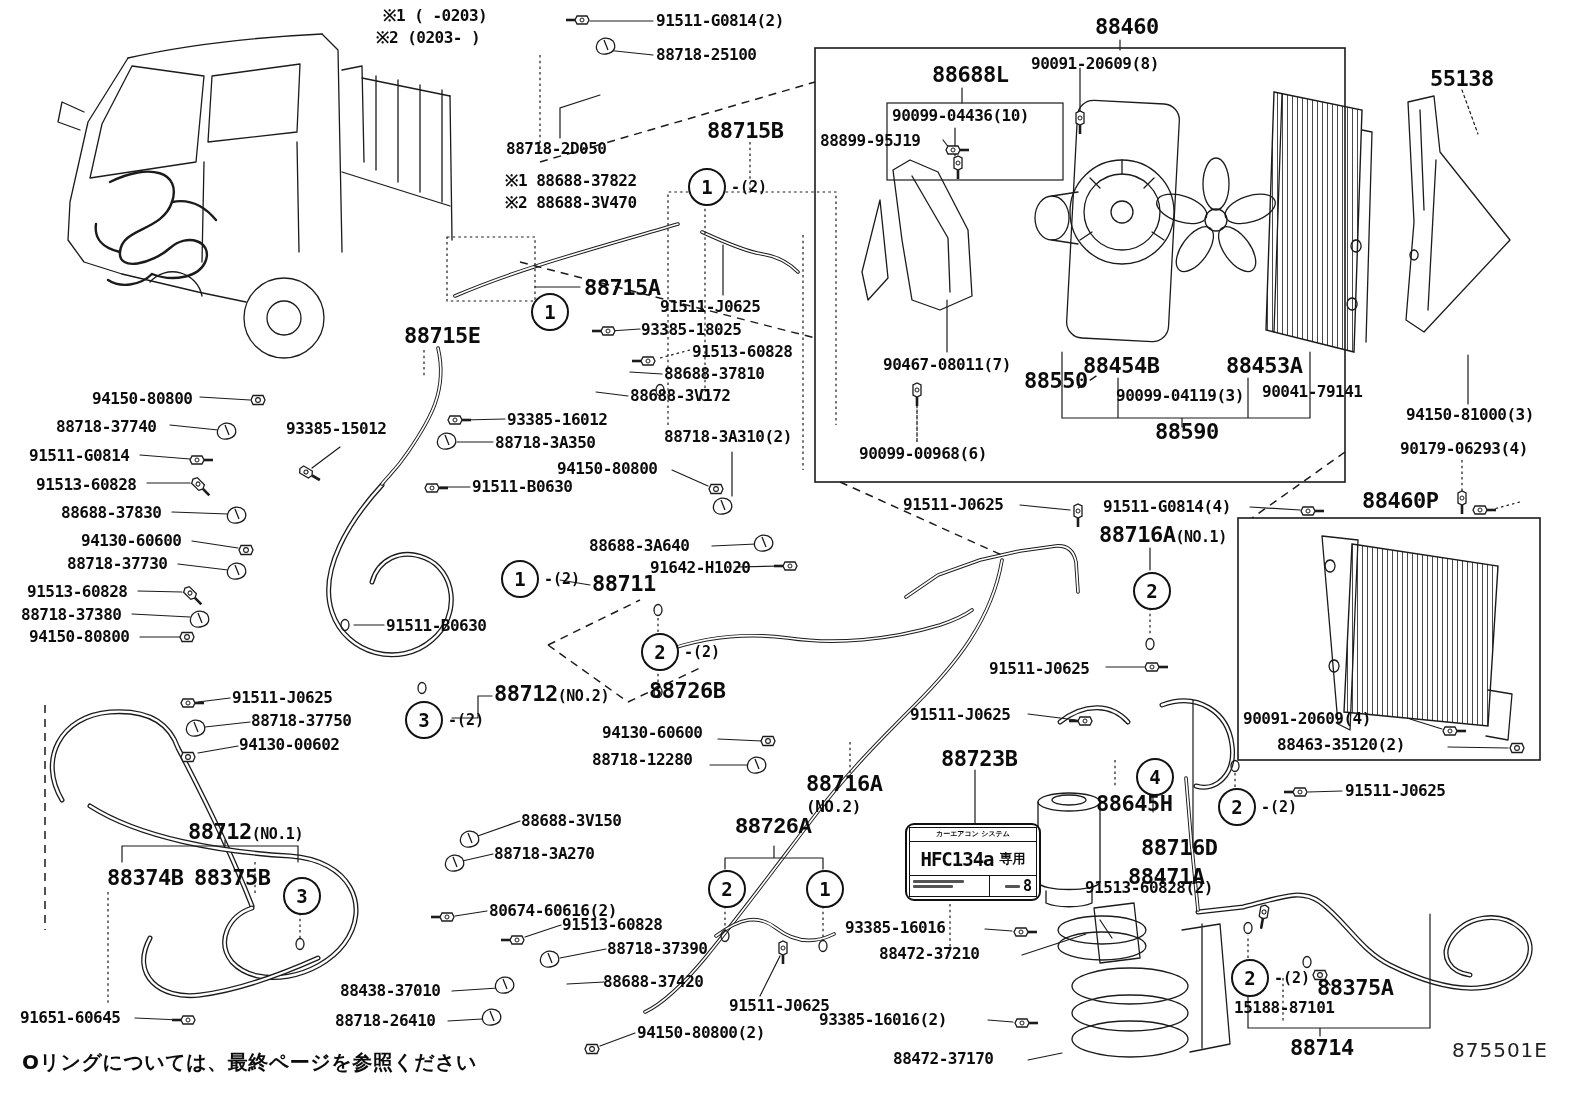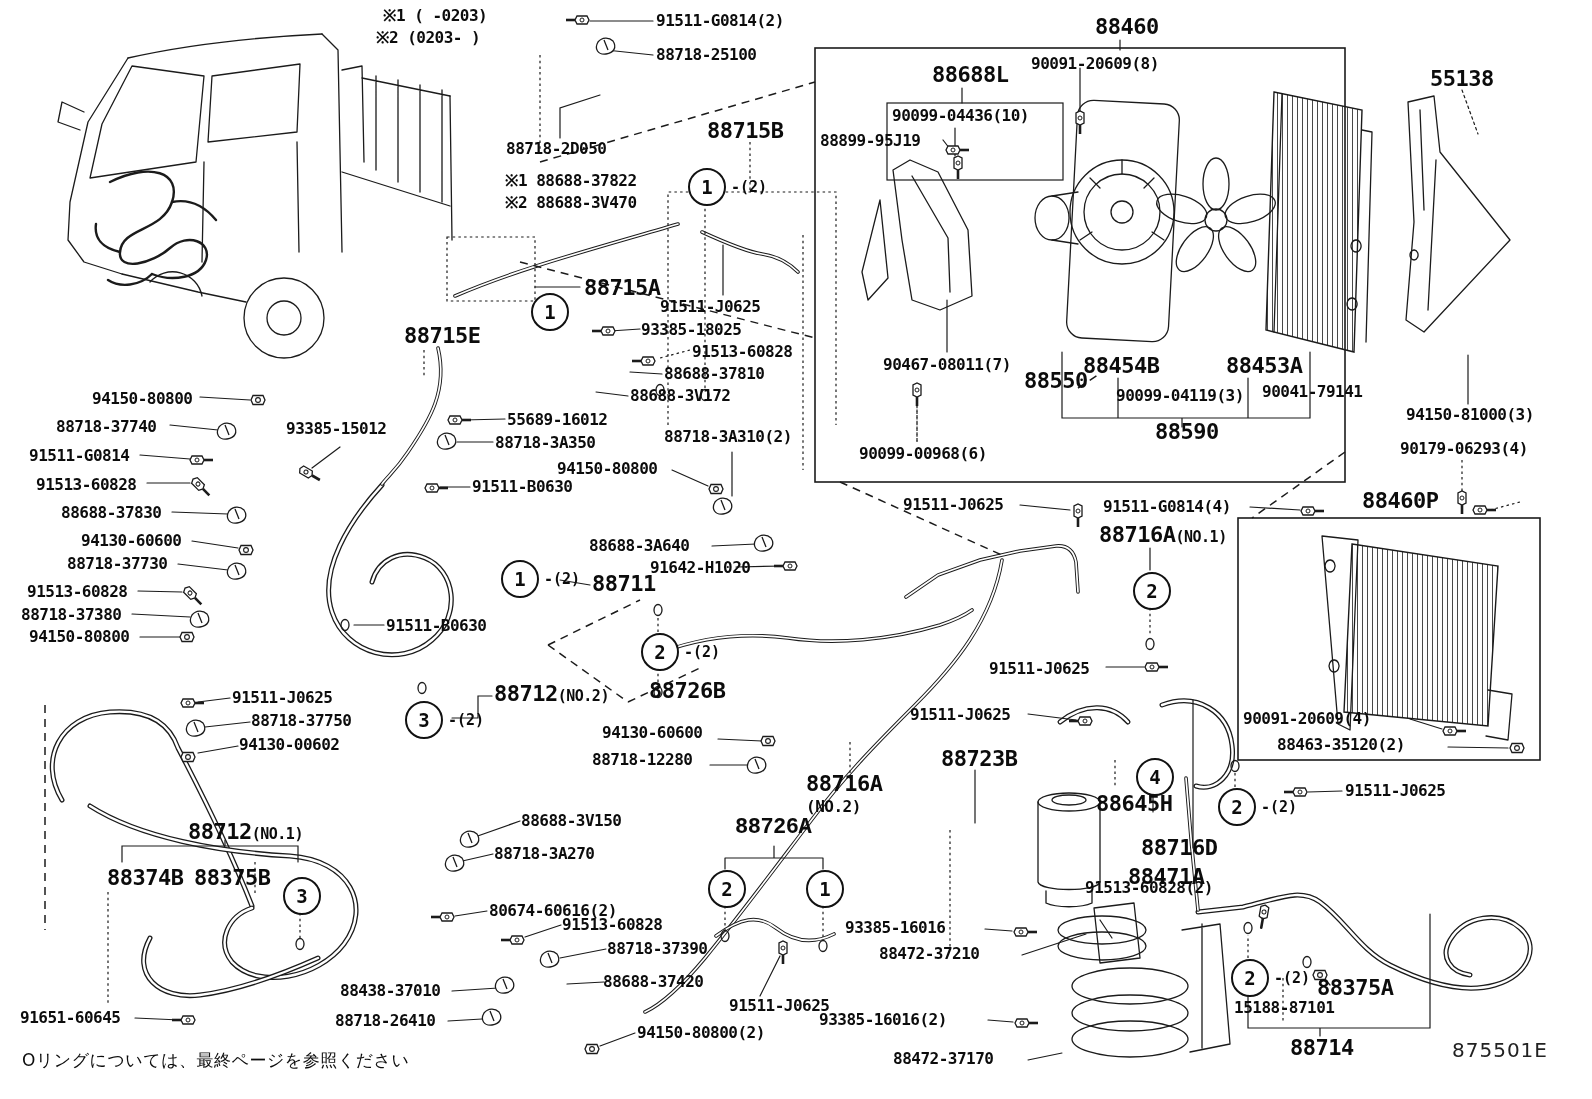--- a/index.html
+++ b/index.html
@@ -4,21 +4,21 @@
 <style>
   html,body{margin:0;padding:0;background:#888;}
   .stage{position:relative;width:1592px;height:1099px;background:#fff;overflow:hidden;
          font-family:"DejaVu Sans Mono",monospace;color:#0c0c0c;}
   .stage svg{position:absolute;left:0;top:0;}
   .lbl{position:absolute;white-space:nowrap;font-weight:bold;line-height:1;z-index:3;}
   .lbl.md{font-size:16px;letter-spacing:-0.5px;}
   .lbl.lg{font-size:22px;letter-spacing:-0.5px;}
   .lbl .sfx{font-size:15px;font-weight:bold;}
   .lbl.code{font-family:"DejaVu Sans",sans-serif;font-weight:400;font-size:20px;color:#222;letter-spacing:1px;}
-  .lbl.jp{font-family:"DejaVu Sans",sans-serif;font-weight:400;font-size:17px;letter-spacing:0.5px;}
+  .lbl.jp{font-family:"DejaVu Sans",sans-serif;font-weight:700;font-size:20px;letter-spacing:0.5px;}
   .callout{position:absolute;display:flex;align-items:center;gap:5px;z-index:3;}
   .cnum{width:34px;height:34px;border:2.2px solid #111;border-radius:50%;background:#fff;
         display:flex;align-items:center;justify-content:center;font-size:19px;font-weight:bold;}
   .csfx{font-size:15px;font-weight:bold;}
   
   .sticker{position:absolute;left:905px;top:823px;width:136px;height:78px;border:2.5px solid #111;
            border-radius:9px;background:#fff;padding:2px;box-sizing:border-box;z-index:3;}
   .st-in{border:1.5px solid #111;height:100%;box-sizing:border-box;display:flex;flex-direction:column;}
   .st-top{height:13px;border-bottom:1.5px solid #111;font-size:7px;font-weight:700;text-align:center;
           font-family:"DejaVu Sans",sans-serif;overflow:hidden;line-height:12px;}
@@ -307,20 +307,39 @@
     <use href="#nut" transform="translate(592,1049)"></use>
     <use href="#bolt" transform="translate(188,1020) rotate(180)"></use>
     <use href="#clamp" transform="translate(492,1018)"></use>
     <use href="#clamp" transform="translate(505,986)"></use>
     <use href="#oring" transform="translate(1248,928)"></use>
     <use href="#oring" transform="translate(1307,962)"></use>
     <use href="#nut" transform="translate(1320,975)"></use>
   </g>
 </svg>
 
+<div class="sticker">
+  <div class="st-in">
+    <div class="st-top">カーエアコン システム</div>
+    <div class="st-mid">
+      <span class="st-ref">HFC134a</span>
+      <span class="st-only">専用</span>
+    </div>
+    <div class="st-bot">
+      <div class="st-c1">
+        <div class="tbar" style="width:70%"></div>
+            <div class="tbar" style="width:55%"></div>
+      </div>
+      <div class="st-c2">
+        <div class="tbar" style="width:40%"></div>
+        <span class="st-qty">8</span>
+      </div>
+    </div>
+  </div>
+</div>
 
 <div id="labels-layer">
       <div class="lbl md" style="left: 383px; top: 8px; text-align: right;"><span class="main">※1 (      -0203)</span></div>
       <div class="lbl md" style="left: 376px; top: 30px;"><span class="main">※2 (0203-      )</span></div>
       <div class="lbl md" style="left: 656px; top: 13px;"><span class="main">91511-G0814(2)</span></div>
       <div class="lbl md" style="left: 656px; top: 47px;"><span class="main">88718-25100</span></div>
       <div class="lbl md" style="left: 506px; top: 141px;"><span class="main">88718-2D050</span></div>
       <div class="lbl md" style="left: 505px; top: 173px;"><span class="main">※1 88688-37822</span></div>
       <div class="lbl md" style="left: 505px; top: 195px;"><span class="main">※2 88688-3V470</span></div>
       <div class="lbl lg" style="left: 707px; top: 120px;"><span class="main">88715B</span></div>
@@ -352,21 +371,21 @@
       <div class="lbl md" style="left: 27px; top: 584px;"><span class="main">91513-60828</span></div>
       <div class="lbl md" style="left: 21px; top: 607px;"><span class="main">88718-37380</span></div>
       <div class="lbl md" style="left: 29px; top: 629px;"><span class="main">94150-80800</span></div>
       <div class="lbl lg" style="left: 404px; top: 325px;"><span class="main">88715E</span></div>
       <div class="lbl lg" style="left: 584px; top: 277px;"><span class="main">88715A</span></div>
       <div class="lbl md" style="left: 660px; top: 299px;"><span class="main">91511-J0625</span></div>
       <div class="lbl md" style="left: 641px; top: 322px;"><span class="main">93385-18025</span></div>
       <div class="lbl md" style="left: 692px; top: 344px;"><span class="main">91513-60828</span></div>
       <div class="lbl md" style="left: 664px; top: 366px;"><span class="main">88688-37810</span></div>
       <div class="lbl md" style="left: 630px; top: 388px;"><span class="main">88688-3V172</span></div>
-      <div class="lbl md" style="left: 507px; top: 412px;"><span class="main">55689-16012</span></div>
+      <div class="lbl md" style="left: 507px; top: 412px;"><span class="main">93385-16012</span></div>
       <div class="lbl md" style="left: 495px; top: 435px;"><span class="main">88718-3A350</span></div>
       <div class="lbl md" style="left: 664px; top: 429px;"><span class="main">88718-3A310(2)</span></div>
       <div class="lbl md" style="left: 557px; top: 461px;"><span class="main">94150-80800</span></div>
       <div class="lbl md" style="left: 472px; top: 479px;"><span class="main">91511-B0630</span></div>
       <div class="lbl md" style="left: 589px; top: 538px;"><span class="main">88688-3A640</span></div>
       <div class="lbl md" style="left: 650px; top: 560px;"><span class="main">91642-H1020</span></div>
       <div class="lbl lg" style="left: 592px; top: 573px;"><span class="main">88711</span></div>
       <div class="lbl md" style="left: 386px; top: 618px;"><span class="main">91511-B0630</span></div>
       <div class="lbl lg" style="left: 494px; top: 683px;"><span class="main">88712</span><span class="sfx">(NO.2)</span></div>
       <div class="lbl md" style="left: 232px; top: 690px;"><span class="main">91511-J0625</span></div>

